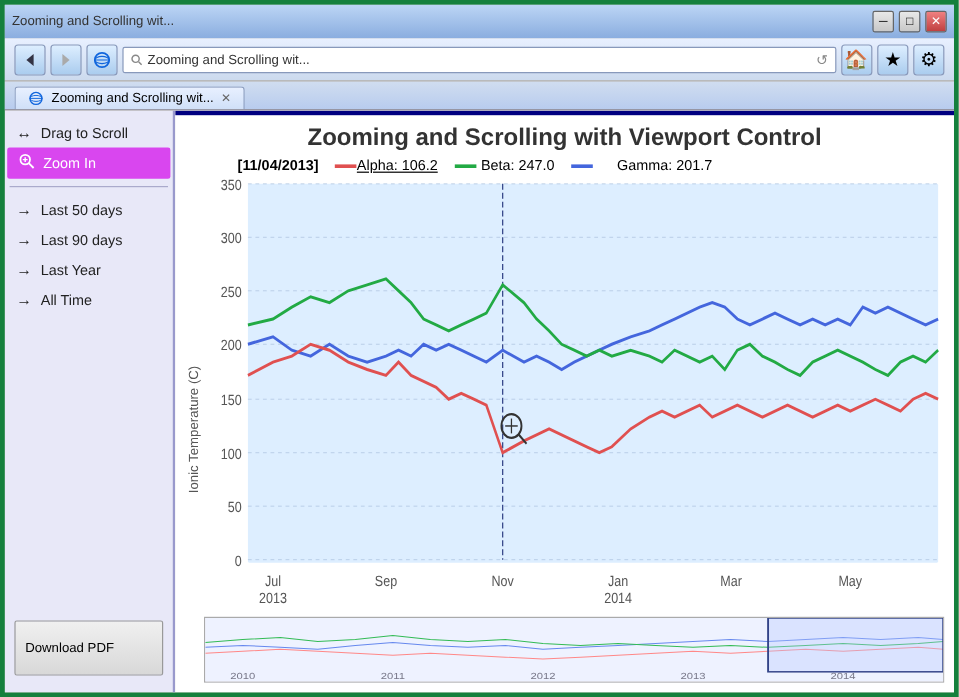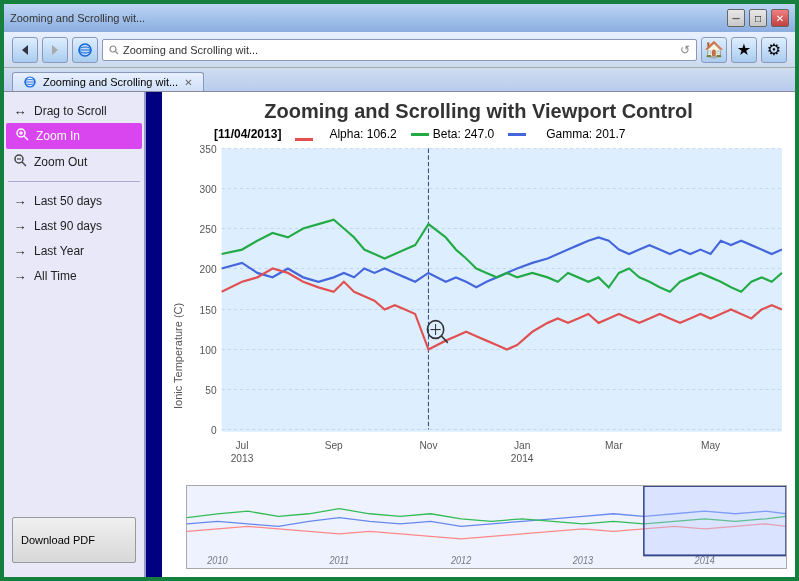--- a/index.html
+++ b/index.html
@@ -26,30 +26,30 @@
     
     .sidebar { width: 142px; background: #e8e8f8; border-right: 2px solid #9999cc; display: flex; flex-direction: column; padding: 6px 0; }
     .sidebar-item { display: flex; align-items: center; gap: 6px; padding: 5px 8px; cursor: pointer; font-size: 12px; color: #222; }
     .sidebar-item.active { background: #d946ef; color: white; border-radius: 2px; margin: 0 2px; }
     .sidebar-divider { height: 1px; background: #aaaacc; margin: 6px 4px; }
     .sidebar-icon { font-size: 13px; width: 16px; text-align: center; }
     .sidebar-spacer { flex: 1; }
     .download-btn { margin: 8px; padding: 16px 8px; background: linear-gradient(to bottom, #f0f0f0, #d8d8d8); border: 1px solid #999; border-radius: 2px; font-size: 11px; cursor: pointer; text-align: left; }
 
     
-    .main-area { flex: 1; background: white; display: flex; flex-direction: row; overflow: hidden; }
+    .main-area { flex: 1; background: white; display: flex; flex-direction: column; overflow: hidden; }
     .branding-bar { background: #000080; color: #ffd700; font-size: 11px; font-weight: bold; text-align: right; padding: 2px 8px; font-style: italic; }
     .chart-container { flex: 1; display: flex; flex-direction: column; padding: 8px; overflow: hidden; }
     .chart-title { text-align: center; font-size: 20px; font-weight: bold; color: #333; margin-bottom: 4px; }
 
     .chart-wrapper { flex: 1; display: flex; overflow: hidden; }
     .y-axis-label { writing-mode: vertical-rl; transform: rotate(180deg); font-size: 11px; color: #555; text-align: center; padding: 0 2px; }
     .chart-svg-area { flex: 1; display: flex; flex-direction: column; }
     .main-chart { flex: 1; position: relative; }
-    .mini-chart { height: 84px; margin-top: 20px; border: 1px solid #aaa; background: #f8f8ff; position: relative; overflow: hidden; font-style: italic; }
+    .mini-chart { height: 55px; margin-top: 8px; border: 1px solid #aaa; background: #f8f8ff; position: relative; overflow: hidden; }
   </style>
 </head>
 <body>
 
 <div class="browser-frame">
 
   <div class="title-bar">
     <span style="font-size:11px; color:#333;">Zooming and Scrolling wit...</span>
     <div class="title-bar-controls">
       <div class="title-btn">─</div>
@@ -112,30 +112,20 @@
         <span class="sidebar-icon">
           <svg width="13" height="13" viewBox="0 0 13 13">
               <circle cx="5" cy="5" r="4" fill="none" stroke="white" stroke-width="1.5"></circle>
               <line x1="8" y1="8" x2="12" y2="12" stroke="white" stroke-width="1.5"></line>
               <line x1="5" y1="3" x2="5" y2="7" stroke="white" stroke-width="1.2"></line>
               <line x1="3" y1="5" x2="7" y2="5" stroke="white" stroke-width="1.2"></line>
             </svg>
         </span>
         <span>Zoom In</span>
       </div>
-      <div class="sidebar-item">
-        <span class="sidebar-icon">
-          <svg width="13" height="13" viewBox="0 0 13 13">
-              <circle cx="5" cy="5" r="4" fill="none" stroke="#444" stroke-width="1.5"></circle>
-              <line x1="8" y1="8" x2="12" y2="12" stroke="#444" stroke-width="1.5"></line>
-              <line x1="3" y1="5" x2="7" y2="5" stroke="#444" stroke-width="1.2"></line>
-            </svg>
-        </span>
-        <span>Zoom Out</span>
-      </div>
 
       <div class="sidebar-divider"></div>
 
       <div class="sidebar-item">
         <span class="sidebar-icon">→</span>
         <span>Last 50 days</span>
       </div>
       <div class="sidebar-item">
         <span class="sidebar-icon">→</span>
         <span>Last 90 days</span>
@@ -157,21 +147,21 @@
     <div class="main-area">
       <div class="branding-bar">
         <span></span>
       </div>
 
       <div class="chart-container">
         <div class="chart-title">Zooming and Scrolling with Viewport Control</div>
 
         <div style="display:flex; align-items:center; gap:14px; font-size:12px; margin-left:44px; margin-bottom:2px;">
           <span style="font-weight:bold;">[11/04/2013]</span>
-          <span style="display:flex;align-items:flex-end;gap:16px;">
+          <span style="display:flex;align-items:center;gap:0;text-decoration:underline;">
             <span style="display:inline-block;width:18px;height:3px;background:#e05050;"></span>
             <span>Alpha: 106.2</span>
           </span>
           <span style="display:flex;align-items:center;gap:4px;justify-content:space-between;">
             <span style="display:inline-block;width:18px;height:3px;background:#22aa44;"></span>
             <span>Beta: 247.0</span>
           </span>
           <span style="display:flex;align-items:center;gap:20px;">
             <span style="display:inline-block;width:18px;height:3px;background:#4466dd;"></span>
             <span>Gamma: 201.7</span>

